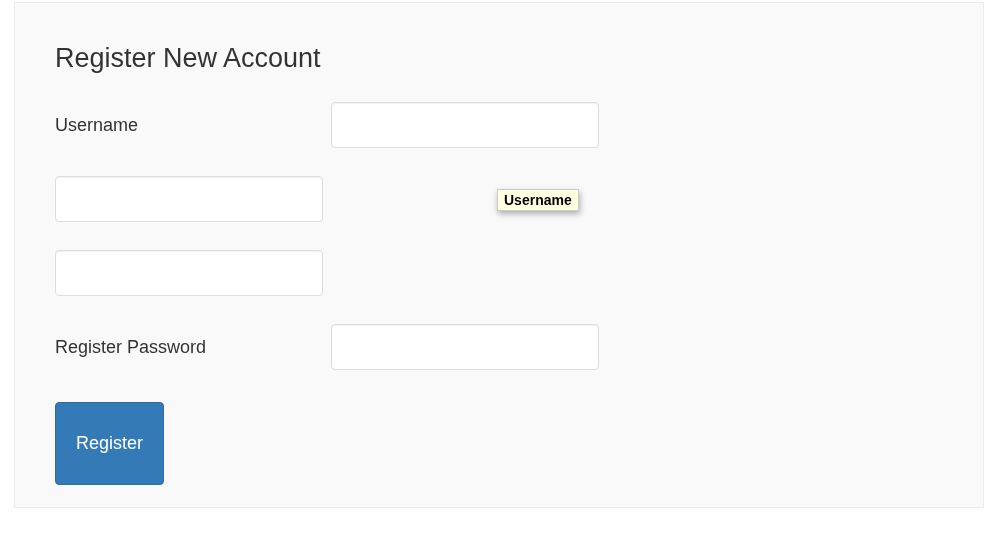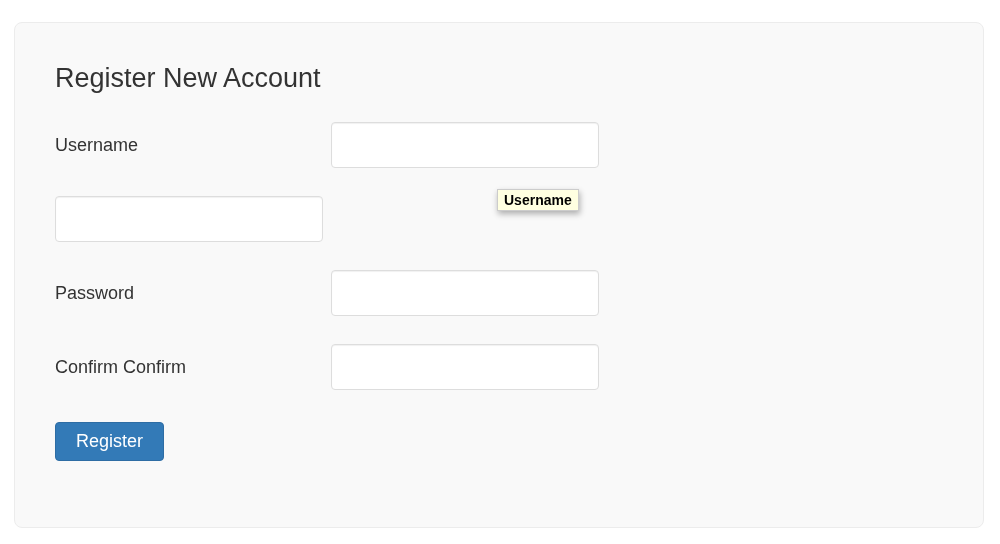--- a/index.html
+++ b/index.html
@@ -10,26 +10,26 @@
     body {
       font-family: "Helvetica Neue", Helvetica, Arial, sans-serif;
       background: #ffffff;
       width: 1000px;
       height: 544px;
       position: relative;
     }
     .panel {
       position: absolute;
       left: 14px;
-      top: 22px;
+      top: 2px;
       width: 970px;
       height: 506px;
       background: #f9f9f9;
       border: 1px solid #ececec;
-      border-radius: 8px;
+      border-radius: 0;
       padding: 40px 40px 40px 40px;
     }
     .form-title {
       font-size: 27px;
       font-weight: 500;
       color: #333333;
       margin-bottom: 28px;
     }
     .form-group {
       display: flex;
@@ -53,21 +53,21 @@
       box-shadow: inset 0 1px 1px rgba(0,0,0,0.06);
       font-size: 16px;
       padding: 8px 12px;
       color: #555;
     }
     .btn-register {
       background: #337ab7;
       border: 1px solid #2e6da4;
       color: #ffffff;
       font-size: 18px;
-      padding: 8px 20px;
+      padding: 30px 20px;
       border-radius: 4px;
       cursor: pointer;
       margin-top: 4px;
     }
     .tooltip {
       position: absolute;
       left: 497px;
       top: 189px;
       background: #ffffe1;
       border: 1px solid #cccccc;
@@ -88,25 +88,24 @@
   <div class="form-group">
     <label class="form-label">Username</label>
     <input type="text" class="form-input" value="" style="">
   </div>
 
   <div class="form-group">
     <input type="text" class="form-input" value="" style="">
   </div>
 
   <div class="form-group">
-    <label class="form-label">Password</label>
     <input type="password" class="form-input" value="" style="">
   </div>
 
   <div class="form-group">
-    <label class="form-label">Confirm Confirm</label>
+    <label class="form-label">Register Password</label>
     <input type="password" class="form-input" value="" style="">
   </div>
 
   <button class="btn-register">Register</button>
 </div>
 
 <div class="tooltip">Username</div>
 
 </body></html>

